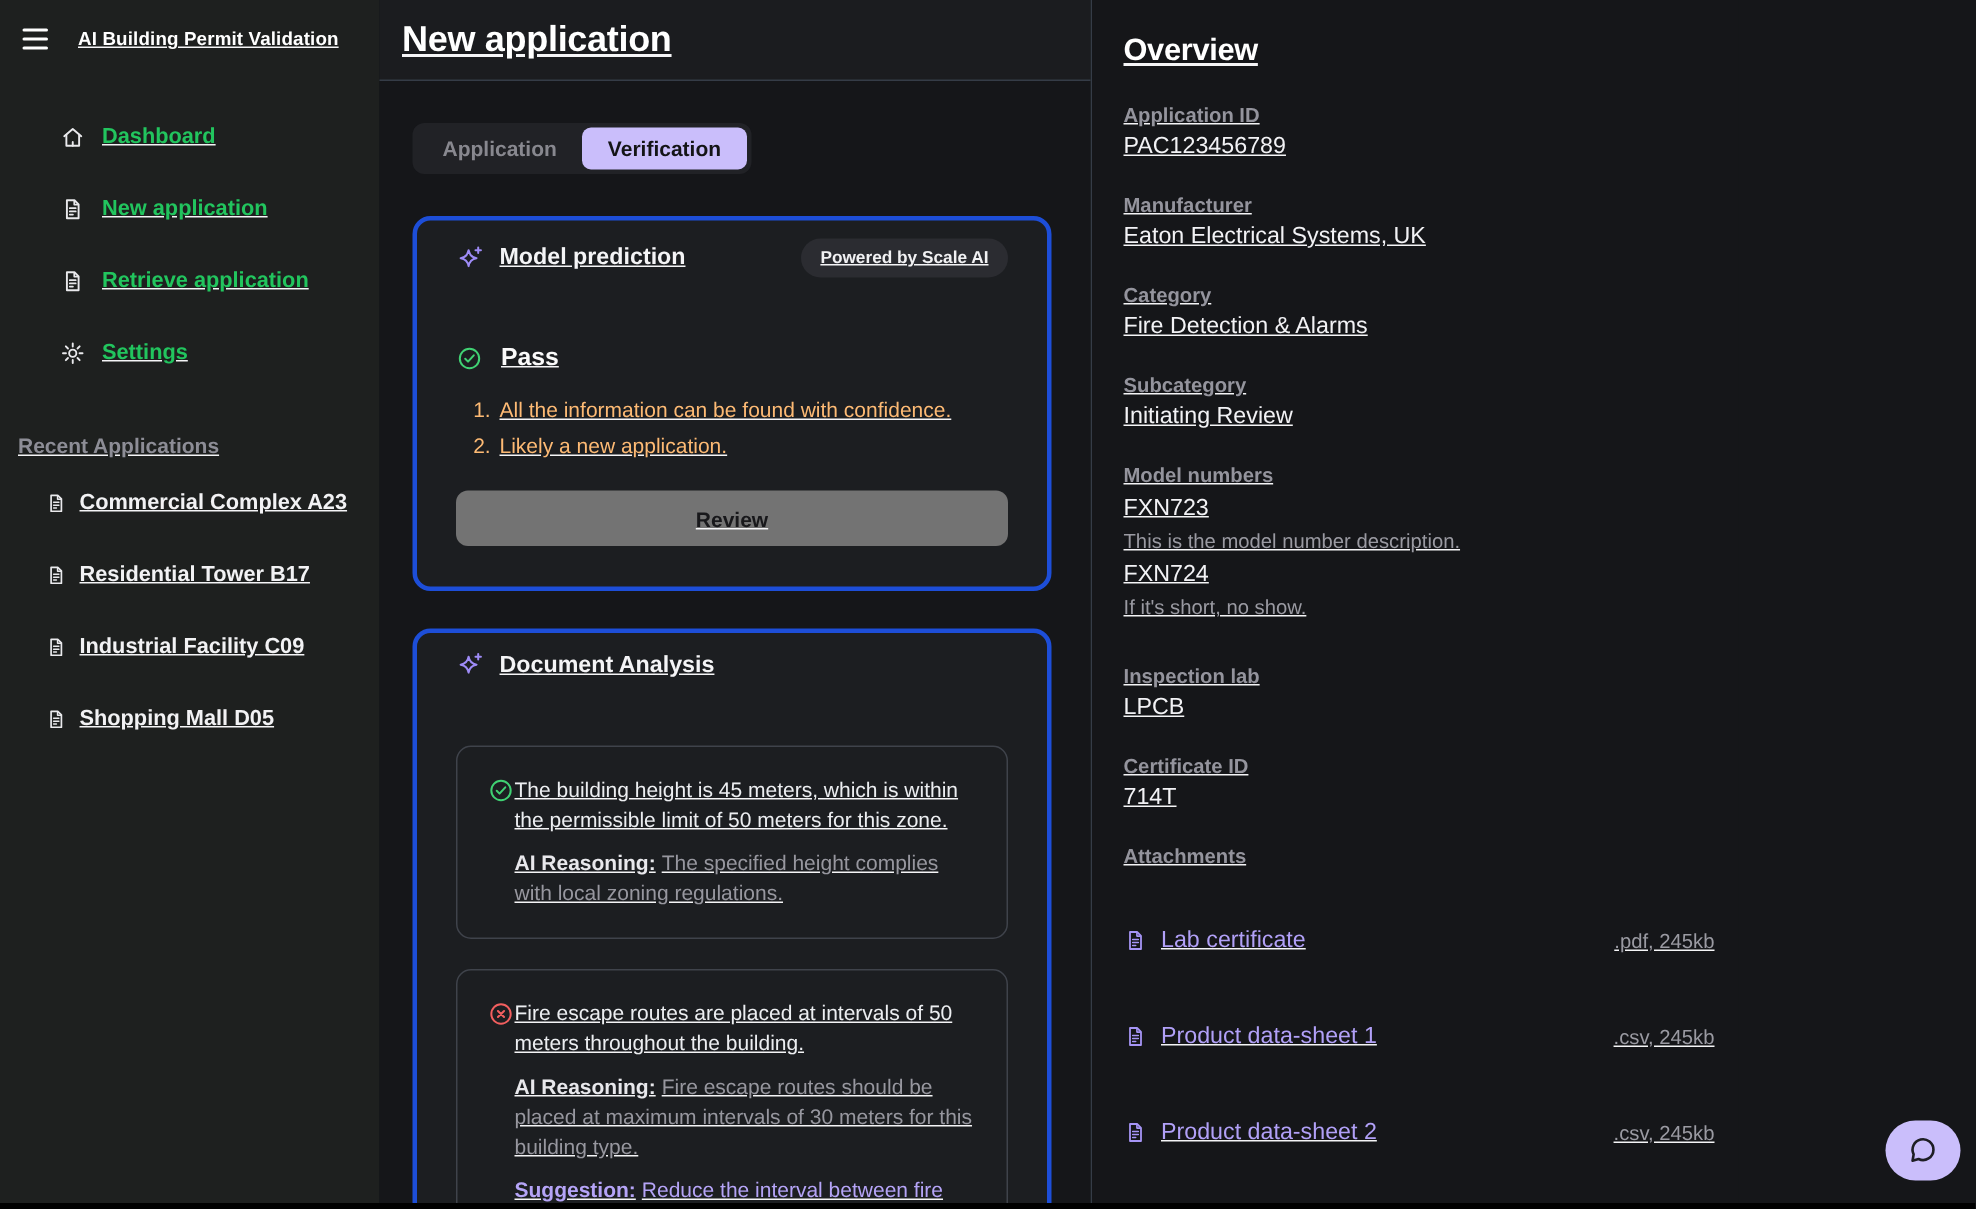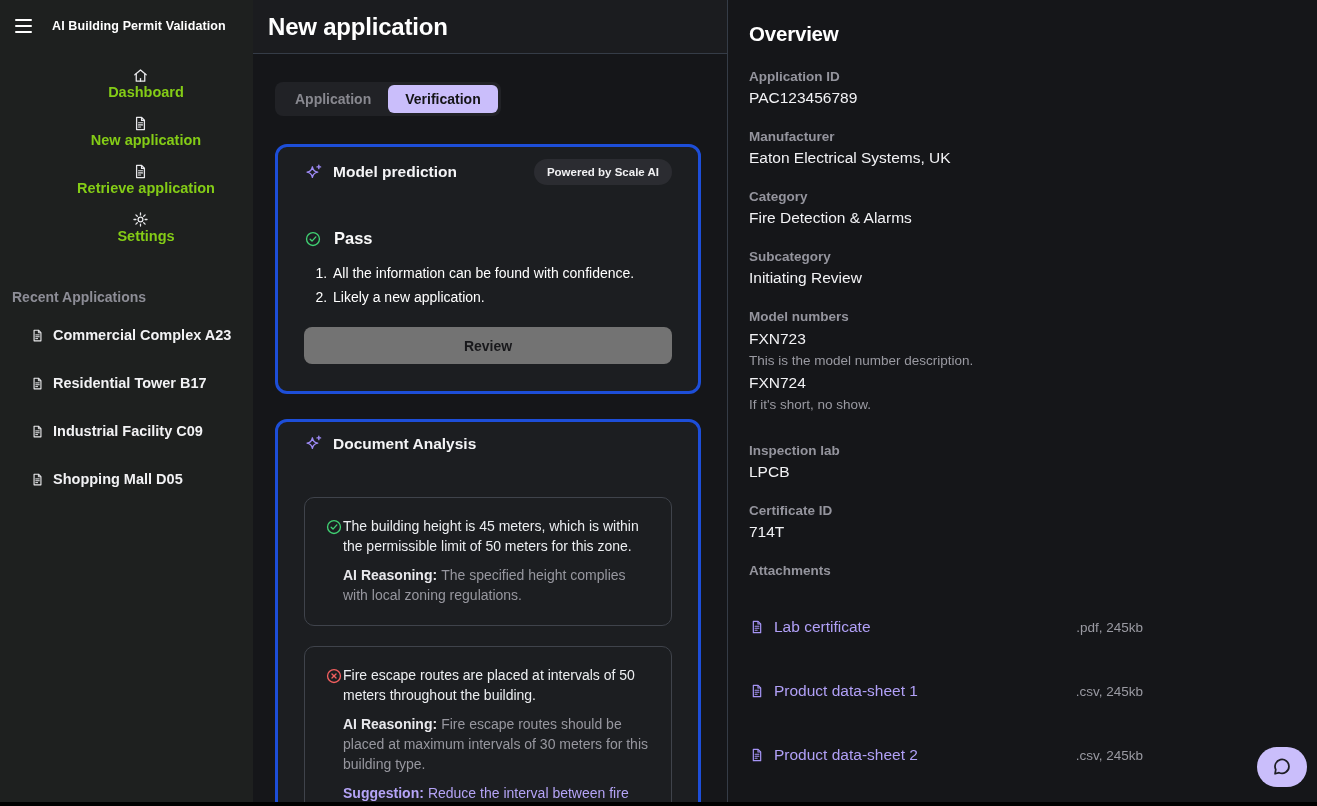--- a/index.html
+++ b/index.html
@@ -2,32 +2,32 @@
 <html><head>
 <meta charset="utf-8">
 <style>
   * { margin:0; padding:0; box-sizing:border-box; }
   html,body { width:1317px; height:806px; overflow:hidden; }
   body {
     font-family:"Liberation Sans", sans-serif;
     background:#151619; color:#f5f5f7;
     position:relative;
   }
-  .app { display:flex; width:1159px; height:806px; }
+  .app { display:flex; width:1159px; height:806px;text-decoration:underline; }
 
   
   .sidebar { width:253px; flex:0 0 253px; background:#1e201f; padding-top:13px; }
   .sidebar-header { display:flex; align-items:center; padding:0 12px; height:26px; }
   .hamburger { width:24px; height:24px; background:none; border:none; cursor:pointer;
                display:flex; flex-direction:column; justify-content:center; gap:3.5px; padding:3px; }
   .hamburger span { display:block; height:2.2px; width:17px; background:#fff; border-radius:2px; }
   .app-title { margin-left:16px; font-size:12.5px; font-weight:700; color:#ffffff; letter-spacing:.1px; }
 
   .nav { margin-top:28px; }
-  .nav-item { display:flex; align-items:center; height:48px; padding-left:28px; cursor:pointer; color:#84cc16;flex-direction:column; }
+  .nav-item { display:flex; align-items:center; height:48px; padding-left:40px; cursor:pointer; color:#22c55e; }
   .nav-item .icn { width:17px; height:17px; color:#e9e9ec; flex:0 0 17px; display:flex; }
   .nav-item .lbl { margin-left:11px; font-size:14.5px; font-weight:700; }
 
   .recent-heading { margin:30px 0 6px; padding-left:12px; font-size:14px; font-weight:700; color:#8d8d96; }
   .recent-item { display:flex; align-items:center; height:48px; padding-left:30px; cursor:pointer; color:#f2f2f4; }
   .recent-item .icn { width:15px; height:15px; color:#e9e9ec; flex:0 0 15px; display:flex; }
   .recent-item .lbl { margin-left:8px; font-size:14.5px; font-weight:700; }
 
   
   .main { flex:1 1 auto; display:flex; flex-direction:column; border-right:1px solid #353c47; background:#17181b; min-width:0; }
@@ -44,21 +44,21 @@
   .card-header { display:flex; align-items:center; }
   .sparkle { width:19px; height:19px; color:#9e8bf6; flex:0 0 19px; display:flex; }
   .card-title { margin-left:10px; font-size:15.5px; font-weight:600; color:#f4f4f6; }
   .badge { margin-left:auto; background:#2b2c31; color:#f1f1f3; font-size:11.5px; font-weight:700;
            padding:7px 13px; border-radius:999px; white-space:nowrap; }
 
   .status-row { display:flex; align-items:center; margin-top:44px; }
   .status-icn { width:18px; height:18px; color:#40d173; display:flex; }
   .status-label { margin-left:12px; font-size:16.5px; font-weight:700; color:#fafafa; }
   ol.reasons { margin:13px 0 0; padding-left:27px; }
-  ol.reasons li { font-size:14px; line-height:24px; color:#ffffff; padding-left:2px; }
+  ol.reasons li { font-size:14px; line-height:24px; color:#fdba74; padding-left:2px; }
 
   .review-btn { display:block; width:100%; height:37px; margin-top:18px; background:#737373; color:#18181b;
                 border:none; border-radius:8px; font-size:14px; font-weight:600; cursor:pointer; font-family:inherit; }
 
   .subcard { display:flex; border:1px solid #3f434b; border-radius:10px;
              padding:18px 20px 20px; margin-top:44px; }
   .subcard + .subcard { margin-top:20px; }
   .subcard .chk-icn { width:18px; height:18px; flex:0 0 18px; margin-top:2px; display:flex; }
   .chk-pass { color:#40d173; }
   .chk-fail { color:#f25f5f; }

